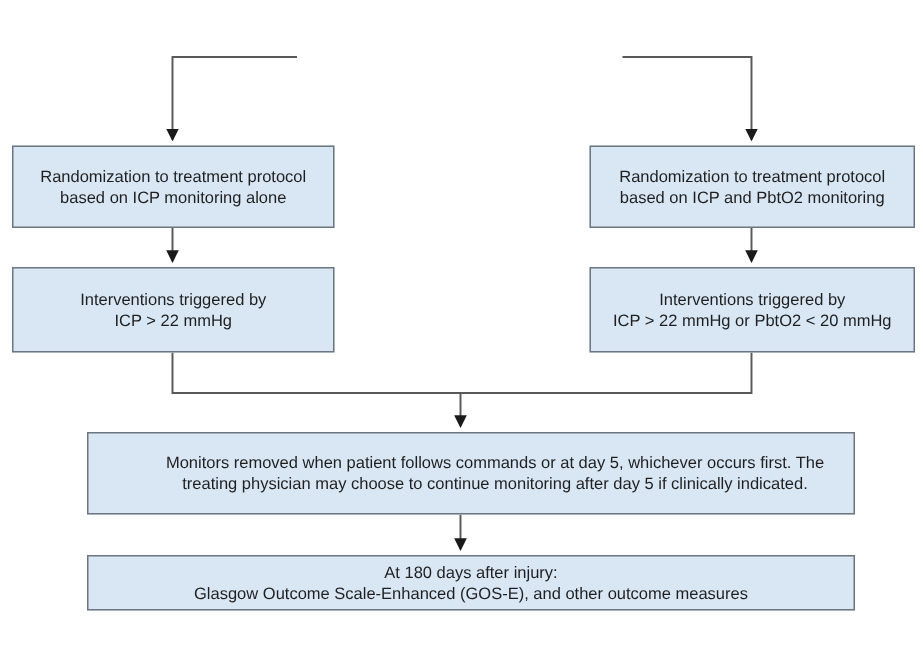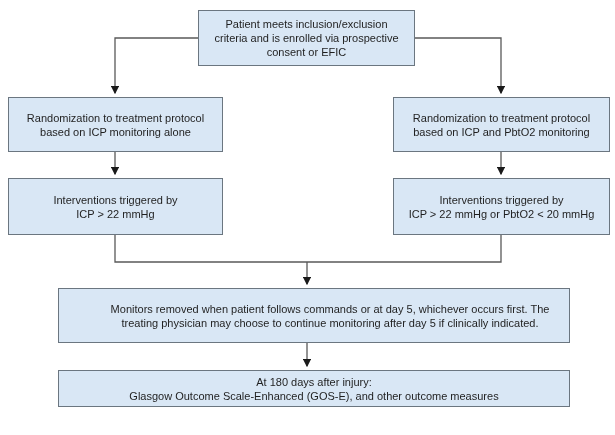--- a/index.html
+++ b/index.html
@@ -65,23 +65,20 @@
 
     <path d="M501 152 L501 174" fill="none" stroke="#595959" stroke-width="1.3" marker-end="url(#arrow)"></path>
 
     <path d="M115 235 L115 262 L501 262 L501 235" fill="none" stroke="#595959" stroke-width="1.3"></path>
 
     <path d="M307 262 L307 284" fill="none" stroke="#595959" stroke-width="1.3" marker-end="url(#arrow)"></path>
 
     <path d="M307 343 L307 366" fill="none" stroke="#595959" stroke-width="1.3" marker-end="url(#arrow)"></path>
   </svg>
 
-  <div class="node node-enrollment">Patient meets inclusion/exclusion
-criteria and is enrolled via prospective
-consent or EFIC</div>
 
   <div class="node node-rand-left">Randomization to treatment protocol
 based on ICP monitoring alone</div>
 
   <div class="node node-rand-right">Randomization to treatment protocol
 based on ICP and PbtO2 monitoring</div>
 
   <div class="node node-int-left">Interventions triggered by
 ICP &gt; 22 mmHg</div>
 

